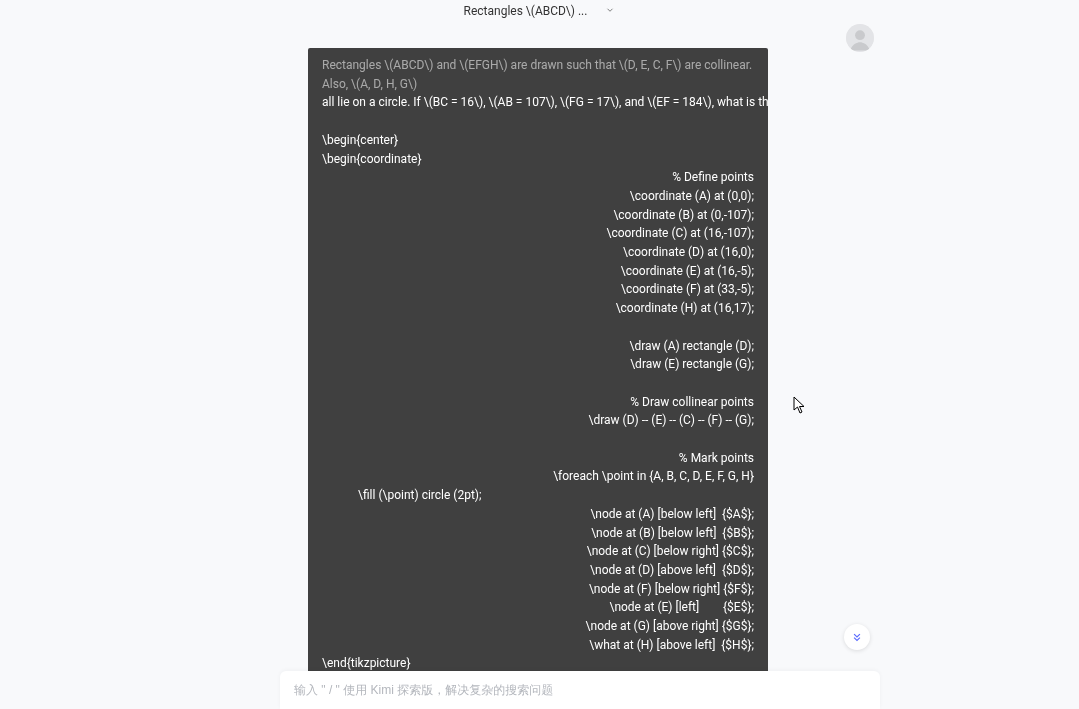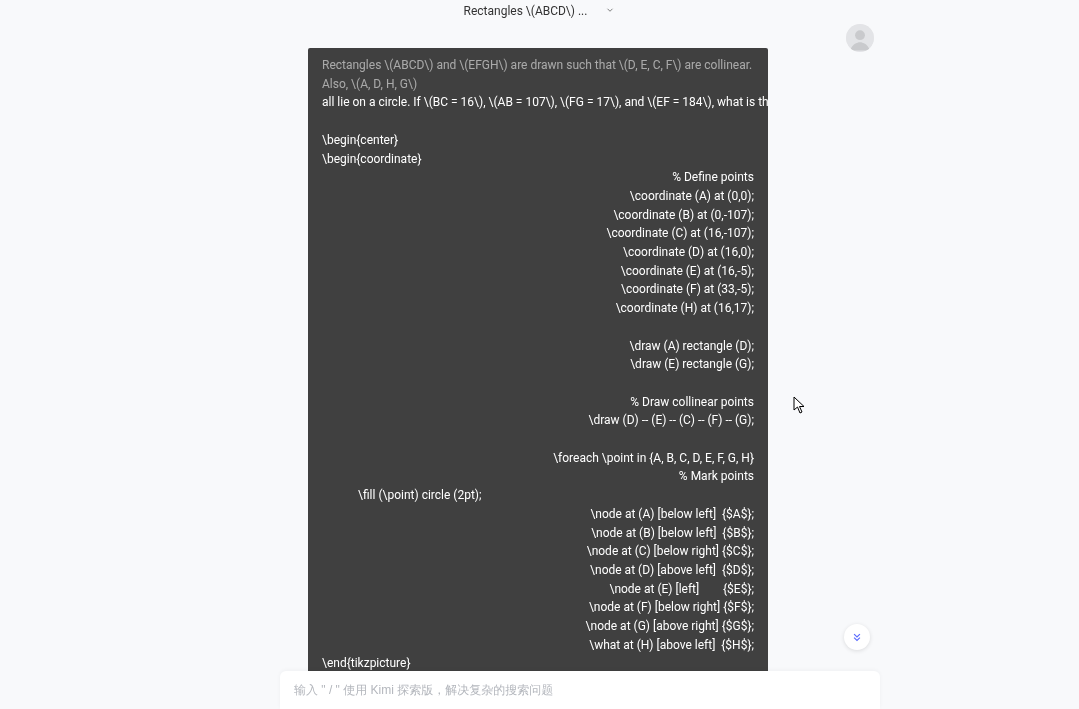--- a/index.html
+++ b/index.html
@@ -167,29 +167,29 @@
       <div class="msg-line indent1">\coordinate (E) at (16,-5);</div>
       <div class="msg-line indent1">\coordinate (F) at (33,-5);</div>
       <div class="msg-line indent1">\coordinate (H) at (16,17);</div>
       <div class="blank"></div>
       <div class="msg-line indent1">\draw (A) rectangle (D);</div>
       <div class="msg-line indent1">\draw (E) rectangle (G);</div>
       <div class="blank"></div>
       <div class="msg-line indent1">% Draw collinear points</div>
       <div class="msg-line indent1">\draw (D) -- (E) -- (C) -- (F) -- (G);</div>
       <div class="blank"></div>
+      <div class="msg-line indent1">% Mark points</div>
       <div class="msg-line indent1">\foreach \point in {A, B, C, D, E, F, G, H}</div>
-      <div class="msg-line indent1">% Mark points</div>
       <div class="msg-line indent2">\fill (\point) circle (2pt);</div>
       <div class="msg-line indent1">\node at (A) [below left]  {$A$};</div>
       <div class="msg-line indent1">\node at (B) [below left]  {$B$};</div>
       <div class="msg-line indent1">\node at (C) [below right] {$C$};</div>
       <div class="msg-line indent1">\node at (D) [above left]  {$D$};</div>
+      <div class="msg-line indent1">\node at (F) [below right] {$F$};</div>
       <div class="msg-line indent1">\node at (E) [left]        {$E$};</div>
-      <div class="msg-line indent1">\node at (F) [below right] {$F$};</div>
       <div class="msg-line indent1">\node at (G) [above right] {$G$};</div>
       <div class="msg-line indent1">\what at (H) [above left]  {$H$};</div>
       <div class="msg-line ">\end{tikzpicture}</div>
     </div>
 </div>
 
 <div class="scroll-btn">
   <svg viewBox="0 0 24 24" fill="none" stroke-width="2">
     <polyline points="7 7 12 12 17 7"></polyline>
     <polyline points="7 13 12 18 17 13"></polyline>

